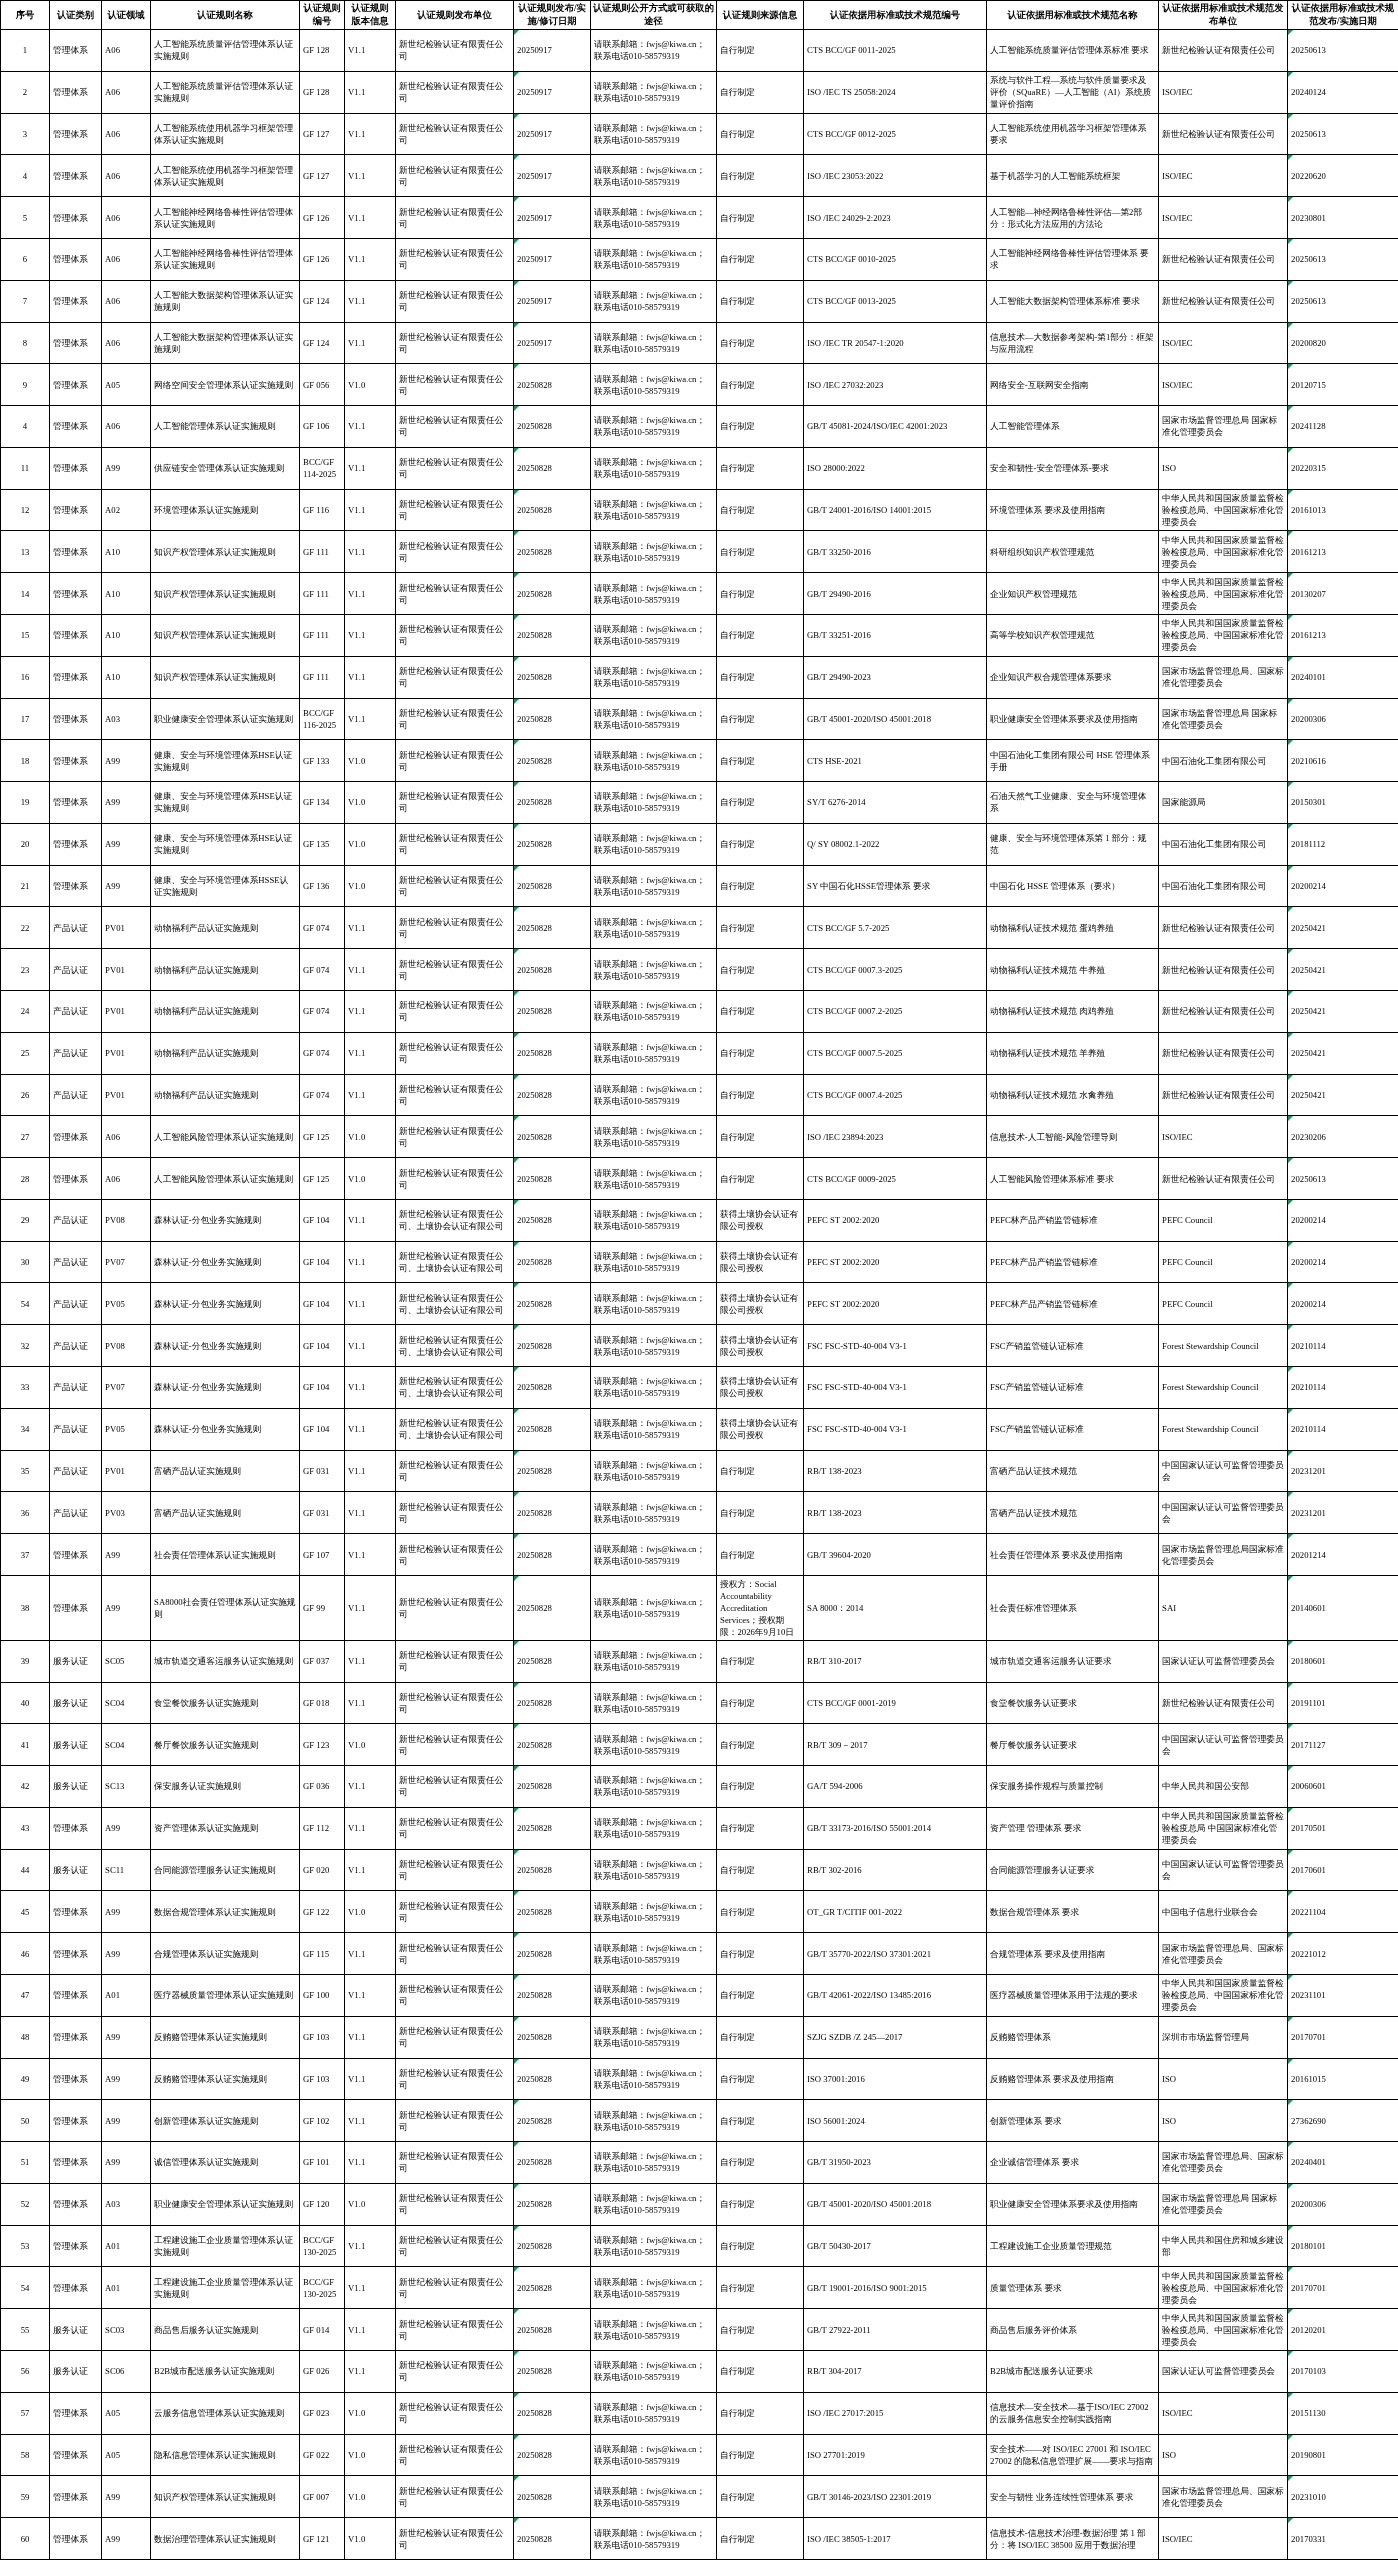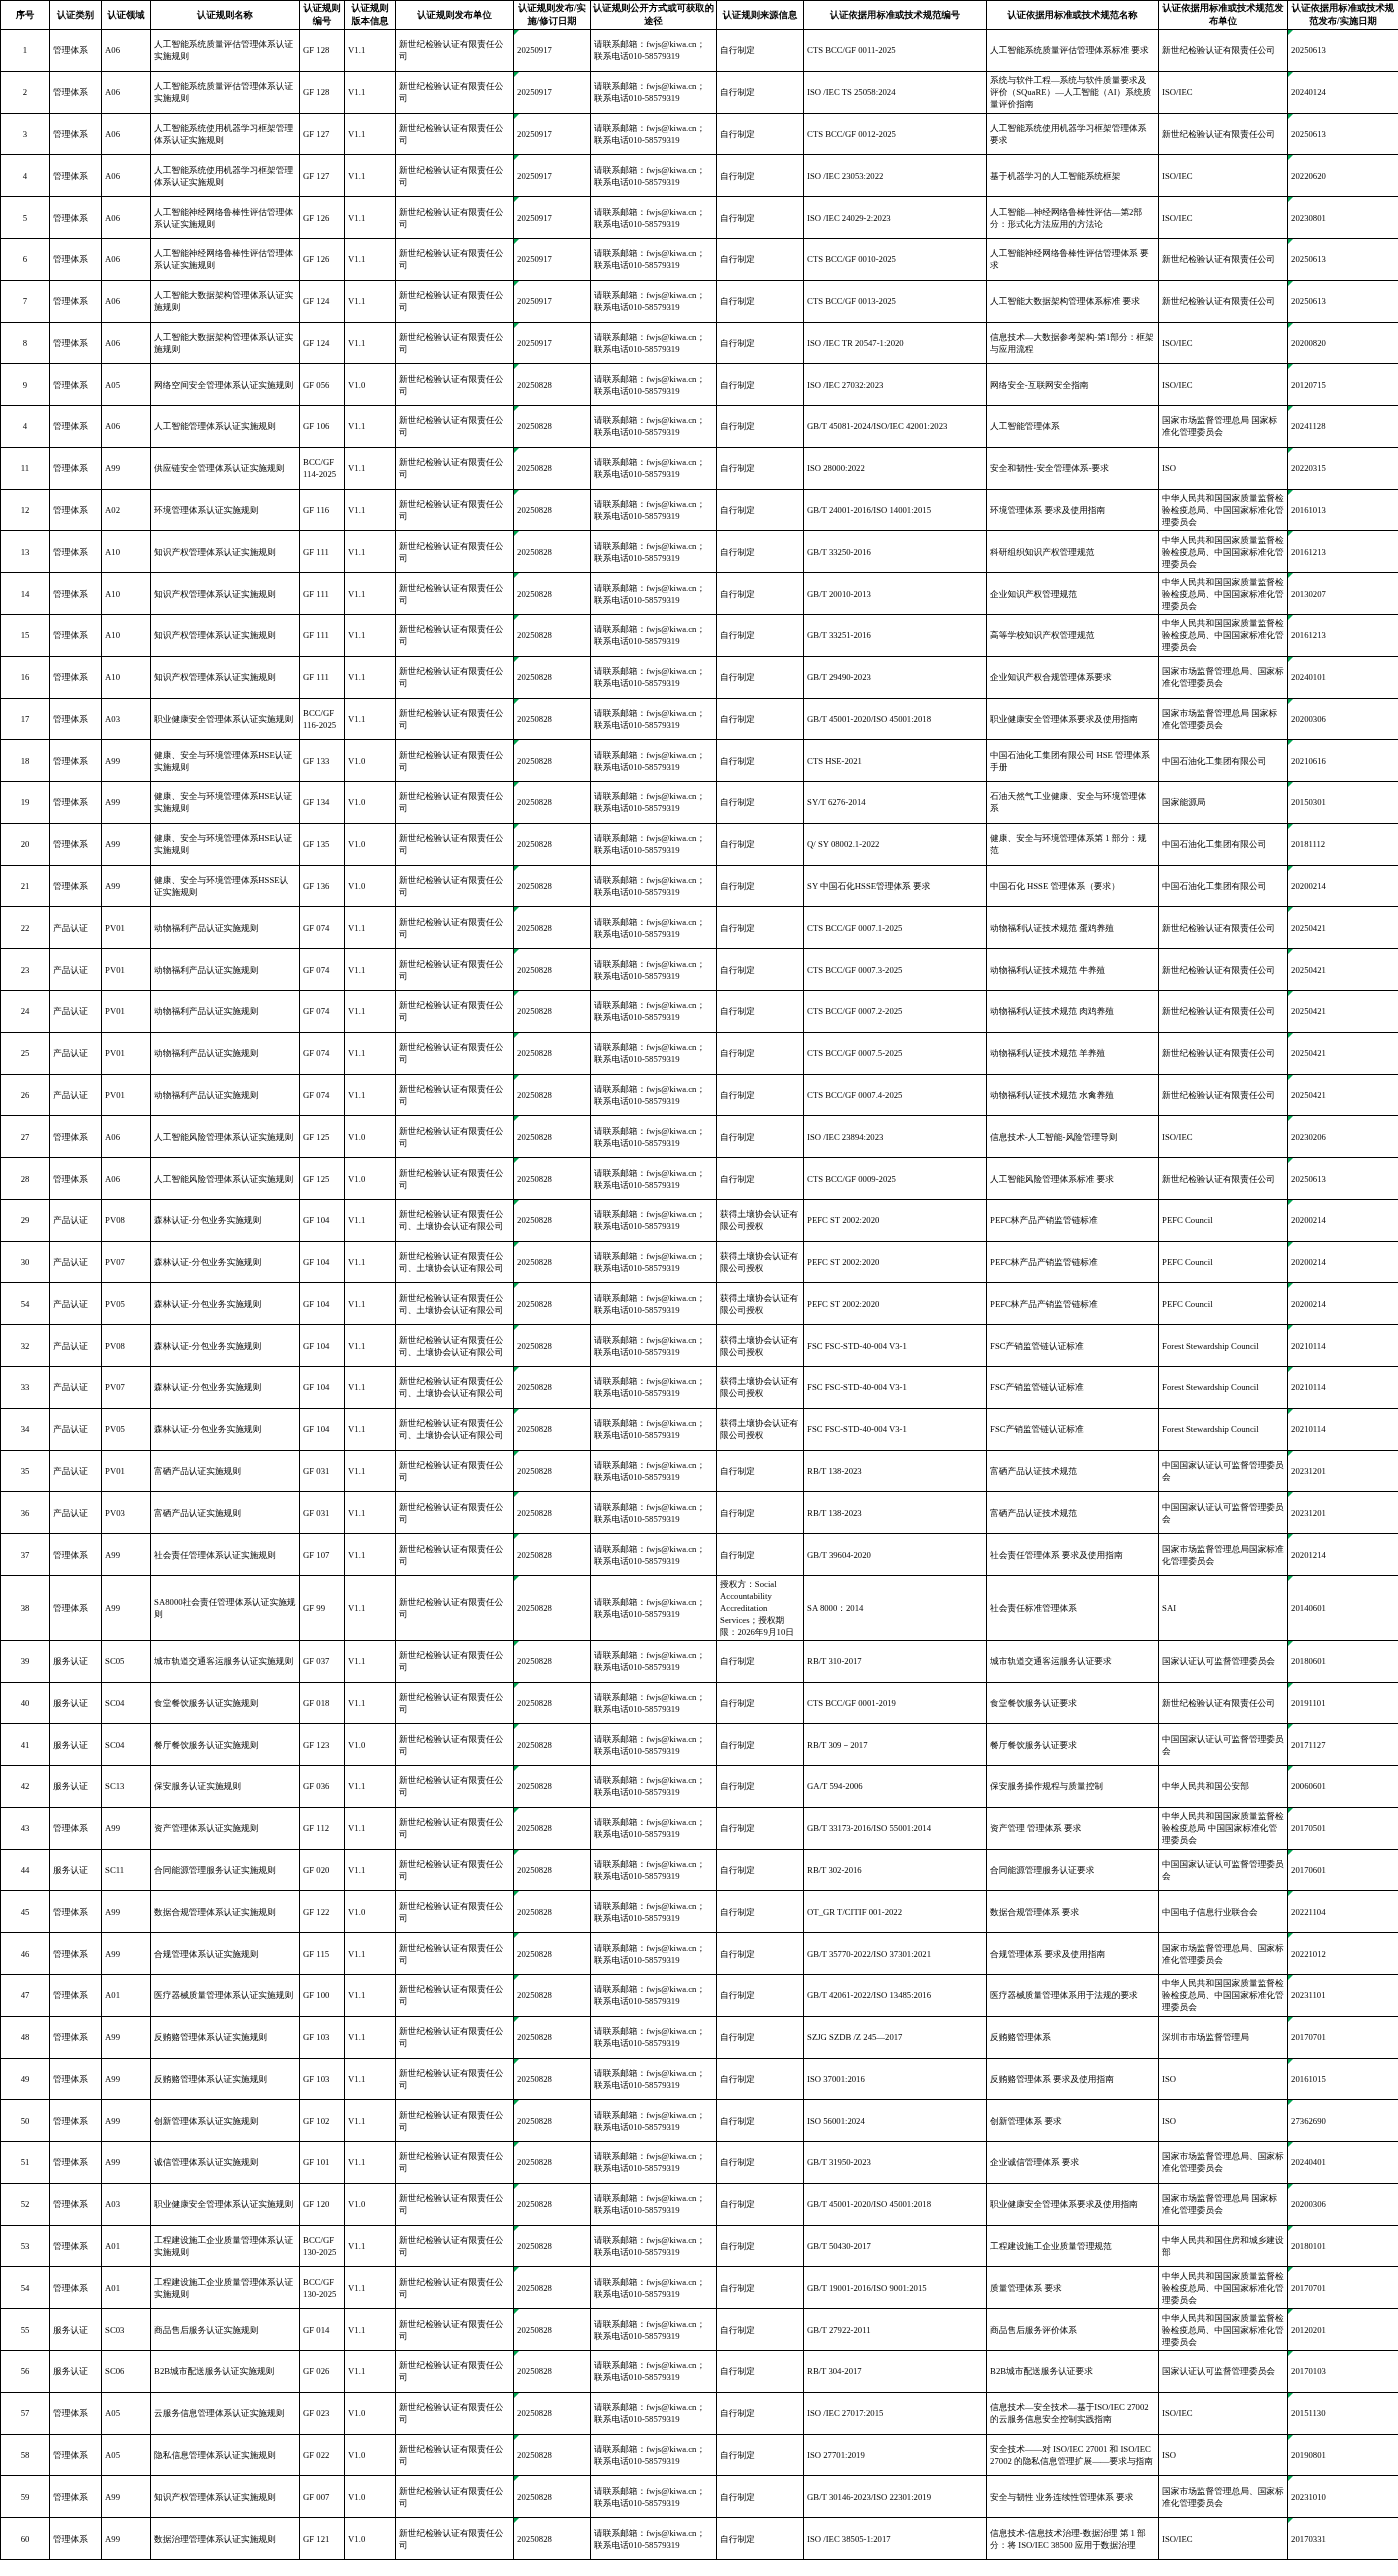--- a/index.html
+++ b/index.html
@@ -285,21 +285,21 @@
         <td class="center"><span>14</span></td>
         <td><span>管理体系</span></td>
         <td><span>A10</span></td>
         <td><span>知识产权管理体系认证实施规则</span></td>
         <td><span>GF 111</span></td>
         <td><span>V1.1</span></td>
         <td><span>新世纪检验认证有限责任公司</span></td>
         <td><span class="flag"></span><span>20250828</span></td>
         <td><span>请联系邮箱：fwjs@kiwa.cn；联系电话010-58579319</span></td>
         <td><span>自行制定</span></td>
-        <td><span>GB/T 20010-2013</span></td>
+        <td><span>GB/T 29490-2016</span></td>
         <td><span>企业知识产权管理规范</span></td>
         <td><span>中华人民共和国国家质量监督检验检疫总局、中国国家标准化管理委员会</span></td>
         <td><span class="flag"></span><span>20130207</span></td>
       </tr>
       <tr>
         <td class="center"><span>15</span></td>
         <td><span>管理体系</span></td>
         <td><span>A10</span></td>
         <td><span>知识产权管理体系认证实施规则</span></td>
         <td><span>GF 111</span></td>
@@ -413,21 +413,21 @@
         <td class="center"><span>22</span></td>
         <td><span>产品认证</span></td>
         <td><span>PV01</span></td>
         <td><span>动物福利产品认证实施规则</span></td>
         <td><span>GF 074</span></td>
         <td><span>V1.1</span></td>
         <td><span>新世纪检验认证有限责任公司</span></td>
         <td><span class="flag"></span><span>20250828</span></td>
         <td><span>请联系邮箱：fwjs@kiwa.cn；联系电话010-58579319</span></td>
         <td><span>自行制定</span></td>
-        <td><span>CTS BCC/GF 0007.1-2025</span></td>
+        <td><span>CTS BCC/GF 5.7-2025</span></td>
         <td><span>动物福利认证技术规范 蛋鸡养殖</span></td>
         <td><span>新世纪检验认证有限责任公司</span></td>
         <td><span class="flag"></span><span>20250421</span></td>
       </tr>
       <tr>
         <td class="center"><span>23</span></td>
         <td><span>产品认证</span></td>
         <td><span>PV01</span></td>
         <td><span>动物福利产品认证实施规则</span></td>
         <td><span>GF 074</span></td>

